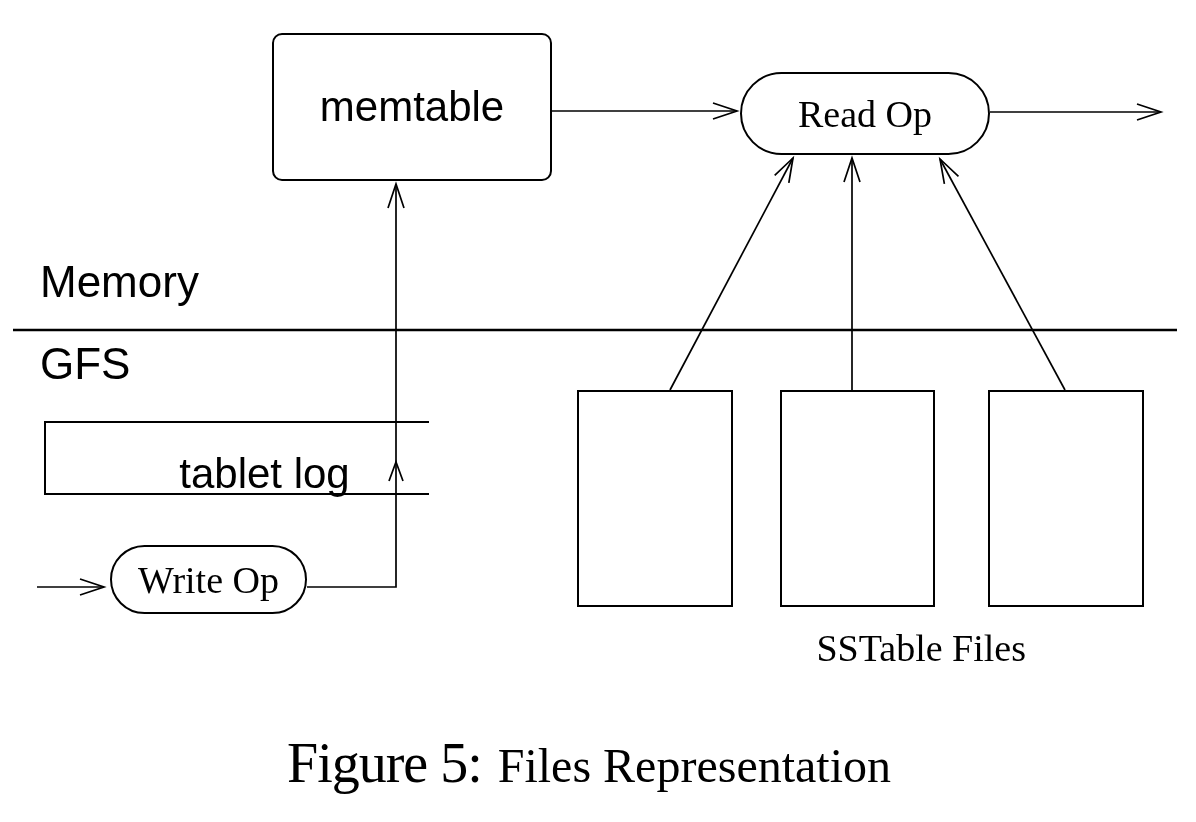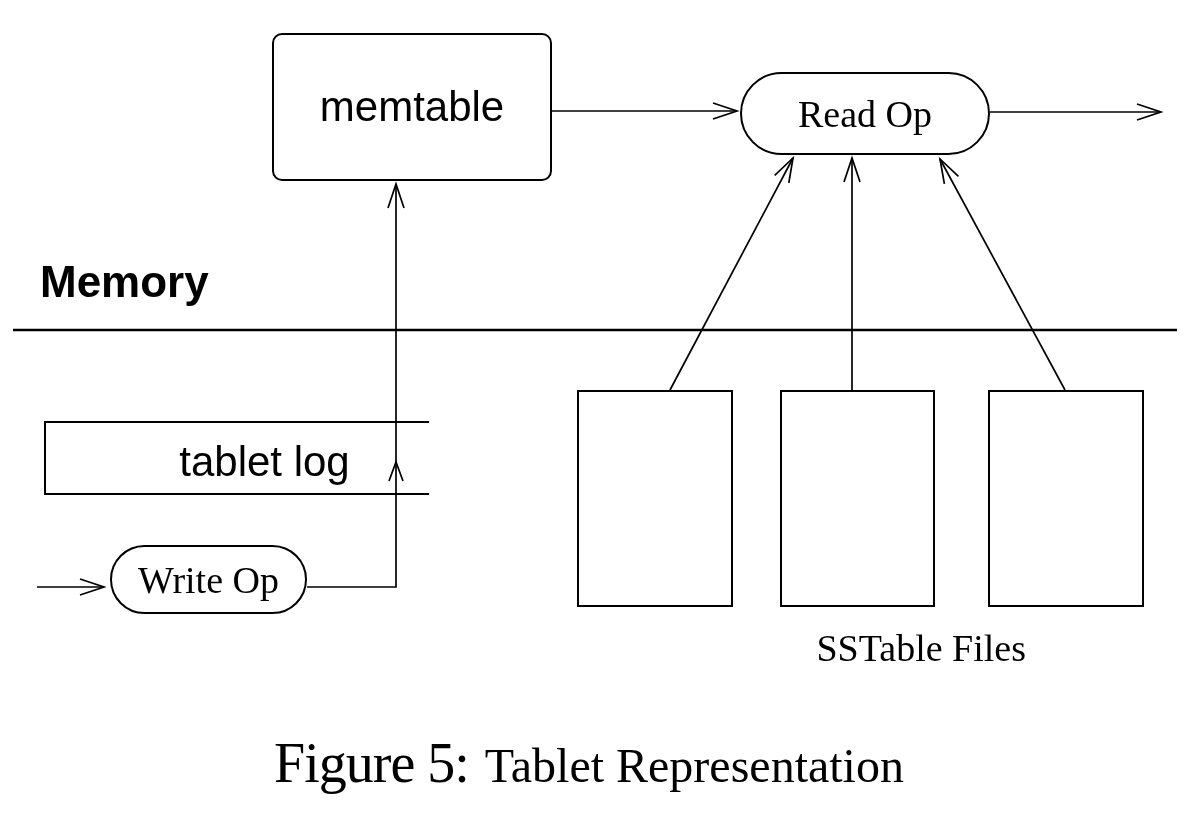--- a/index.html
+++ b/index.html
@@ -49,31 +49,31 @@
     background: #ffffff;
     top: 390px; width: 156px; height: 217px;
     border-radius: 0;
   }
   .sstable1 { left: 577px; }
   .sstable2 { left: 780px; width: 155px; }
   .sstable3 { left: 988px; }
 
   .tablet-log-text {
     position: absolute;
-    left: 45px; top: 426px; width: 384px; height: 72px;
+    left: 45px; top: 438px; width: 384px; height: 72px;
     display: flex; align-items: center; justify-content: center;
     padding-left: 55px; box-sizing: border-box;
     font-size: 42px;
     white-space: nowrap;
   }
 
   .region-label {
     position: absolute;
     left: 40px;
-    font-weight: bold;
+    font-weight: normal;
     font-size: 44px;
     line-height: 48px;
     white-space: nowrap;
   }
   .memory-label { top: 258px; }
   .gfs-label    { top: 340px; }
 
   .sstable-files-label {
     position: absolute;
     left: 700px; top: 626px; width: 326px;
@@ -135,21 +135,22 @@
 
   <div class="tablet-log-text sans">tablet log</div>
 
   <div class="node write-op serif">Write Op</div>
 
   <div class="node sstable sstable1"></div>
   <div class="node sstable sstable2"></div>
   <div class="node sstable sstable3"></div>
 
   <div class="region-label memory-label sans">Memory</div>
+  <div class="region-label gfs-label sans">GFS</div>
 
   <div class="sstable-files-label serif">SSTable Files</div>
 
   <div class="caption serif">
     <span class="caption-label">Figure 5:</span>
-    <span class="caption-title">Tablet Representation</span>
+    <span class="caption-title">Files Representation</span>
   </div>
 
 </div>
 
 </body></html>

